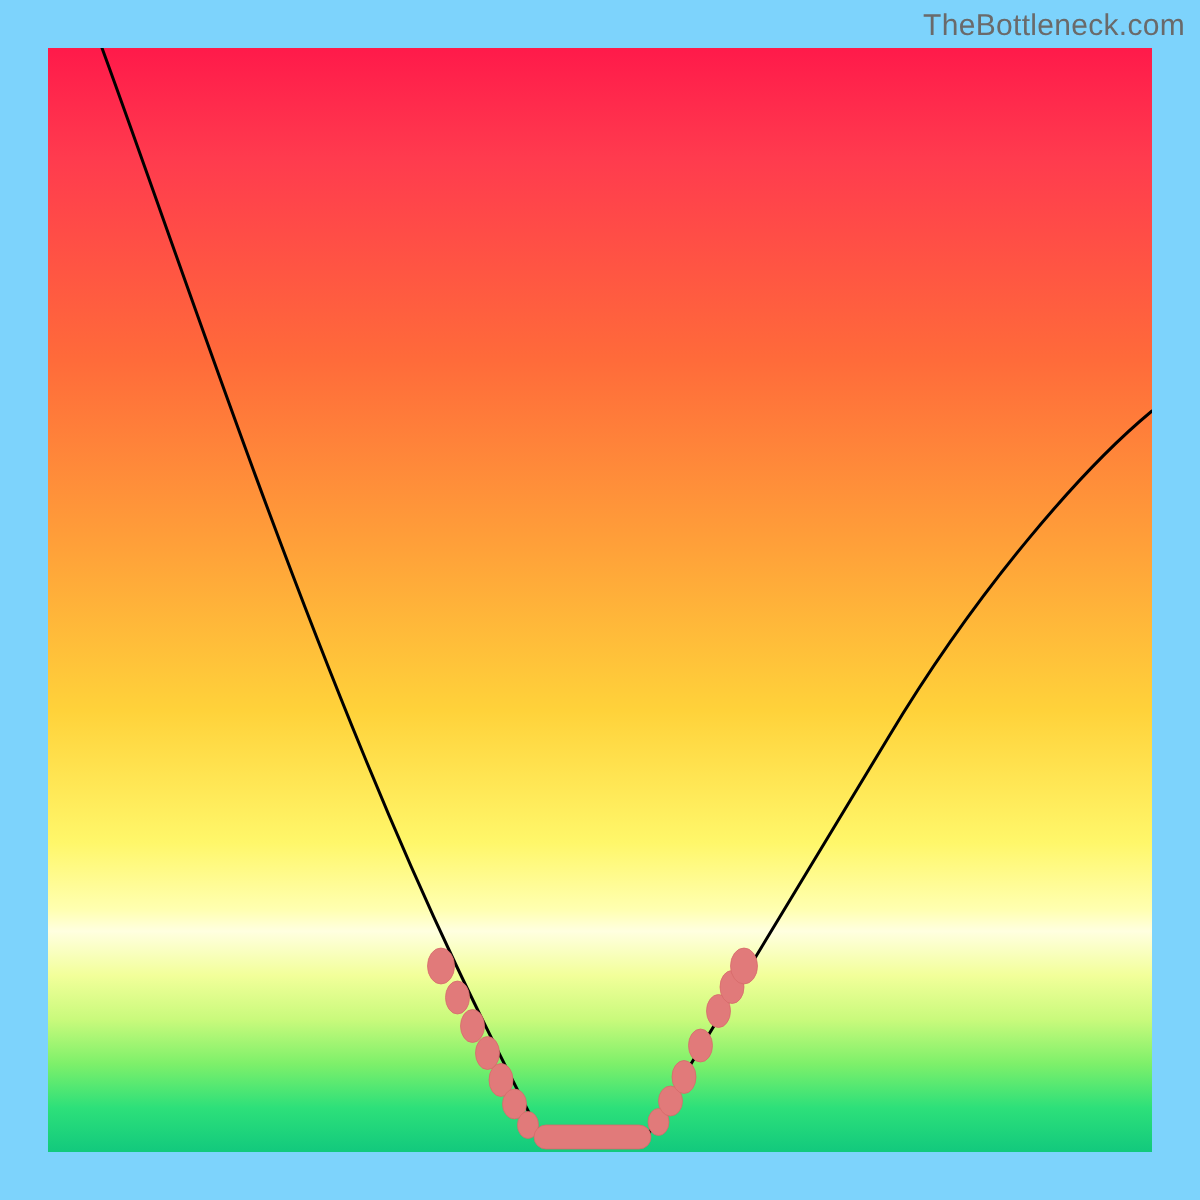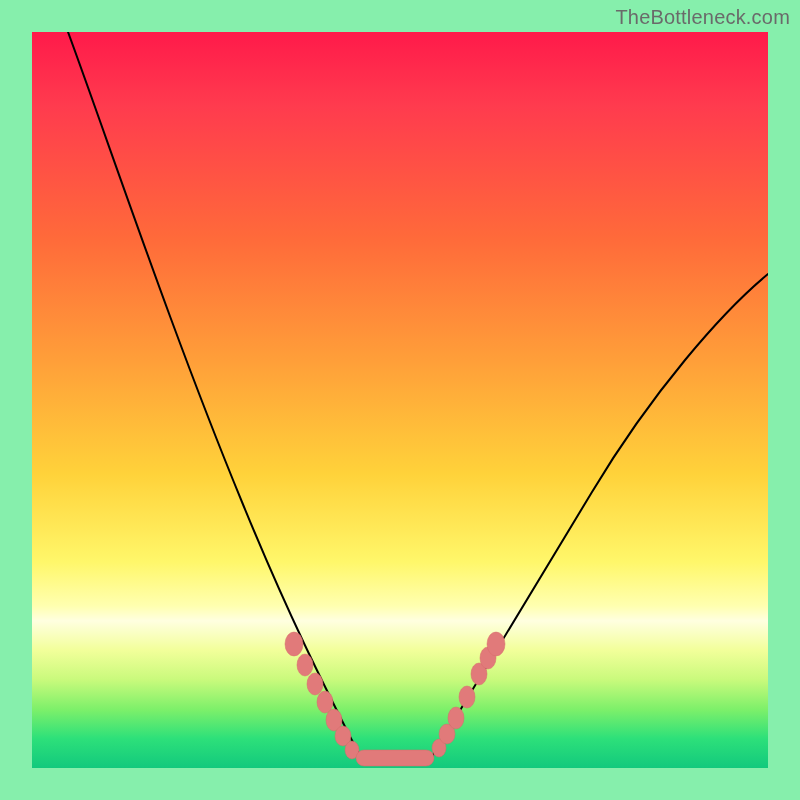--- a/index.html
+++ b/index.html
@@ -8,21 +8,21 @@
     width: 800px;
     height: 800px;
     overflow: hidden;
     background: #000;
     font-family: Arial, Helvetica, sans-serif;
   }
   .frame {
     position: relative;
     width: 800px;
     height: 800px;
-    background: #86efac;
+    background: #7dd3fc;
     box-sizing: border-box;
   }
   .plot-area {
     position: absolute;
     left: 32px;
     top: 32px;
     width: 736px;
     height: 736px;
     
     background: linear-gradient(

